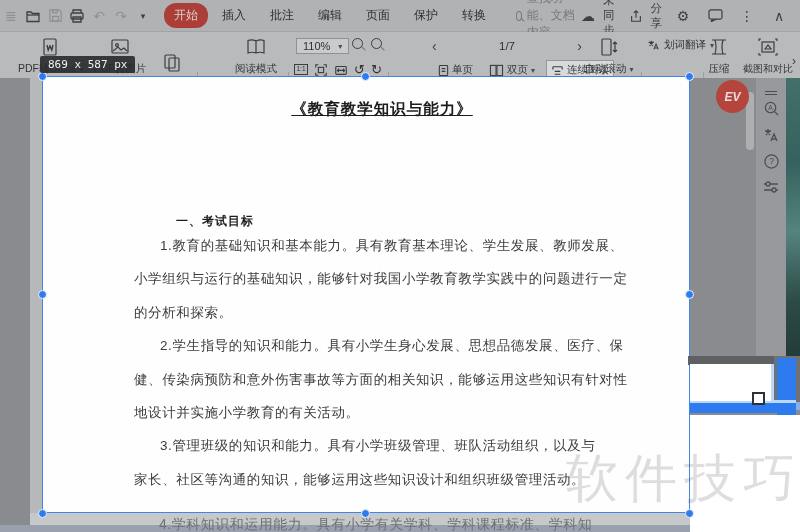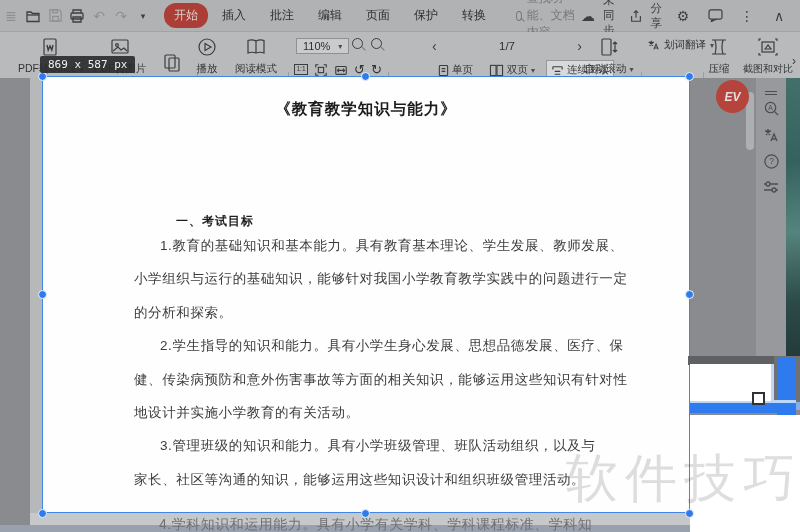--- a/index.html
+++ b/index.html
@@ -40,21 +40,21 @@
   #page-dim-left { position:absolute; left:30px; top:0; width:12px; height:435px; background:#b7b8ba; }
   #page-dim-right { position:absolute; left:648px; top:0; width:12px; height:435px; background:#b7b8ba; }
   #page-dim-bottom { position:absolute; left:30px; top:435px; width:672px; height:19px; background:#c7c8ca; }
   #statusbar { position:absolute; left:0; top:447px; width:702px; height:7px; background:#99a1af; }
   #dimline { position:absolute; left:133px; top:438px; width:560px; height:16px; overflow:hidden; font-size:14px; color:#6f7073; letter-spacing:.5px; white-space:nowrap; text-indent:26px; }
 
   #selection { position:absolute; left:42px; top:-2px; width:648px; height:437px; background:#fefefe; border:1.5px solid #3f86e8; overflow:hidden; }
   .handle { position:absolute; width:9px; height:9px; border-radius:50%; background:#2e7bed; border:1px solid #eef4fd; z-index:45; }
   #tooltip { position:absolute; left:40px; top:-22px; background:rgba(43,44,46,.92); color:#f2f2f2; font-family:"DejaVu Sans Mono","Liberation Mono",monospace; font-size:11px; padding:2px 8px; border-radius:2px; z-index:60; white-space:nowrap; }
 
-  #doc-title { position:absolute; left:0; top:22px; width:100%; text-align:center; font-size:15.5px; font-weight:bold; color:#1c1c1e; letter-spacing:1px; }
+  #doc-title { position:absolute; left:16px; top:22px; width:100%; text-align:center; font-size:15.5px; font-weight:bold; color:#1c1c1e; letter-spacing:1px;text-decoration:underline; }
   #doc-heading { position:absolute; left:133px; top:136px; font-size:12px; font-weight:bold; color:#1c1c1e; letter-spacing:1px; }
   .docline { position:absolute; left:91px; width:500px; top:calc(160px + var(--i)*33.4px); font-size:13.5px; color:#3b3b3d; letter-spacing:.6px; white-space:nowrap; }
   .docline.indent { text-indent:26px; }
 
   
   #sidebar { position:absolute; left:756px; top:0; width:30px; height:278px; background:#98999c; }
   .sideicon { position:absolute; left:0; width:30px; text-align:center; color:#4c4d4f; font-size:13px; }
   .sideicon svg { stroke:#4c4d4f; fill:none; stroke-width:1.3; }
   #scrollbar-thumb { position:absolute; left:746px; top:14px; width:8px; height:58px; border-radius:4px; background:#aeafb1; }
   #wallpaper { position:absolute; left:786px; top:0; width:14px; height:280px; background:linear-gradient(175deg,#44706b 0%,#35625e 30%,#55837d 55%,#2c4a48 80%,#233b3a 100%); }
@@ -165,29 +165,20 @@
     <div class="bicon">
       <svg width="22" height="22" viewBox="0 0 22 22">
           <rect x="4" y="3" width="10" height="13" rx="1"></rect>
           <rect x="8" y="6" width="10" height="13" rx="1"></rect>
         </svg>
     </div>
     <div class="blabel"><span>拆分合并</span> <span class="caret">▾</span></div>
   </div>
   <div class="vdiv" style="left:197px;"></div>
 
-  <div class="bigbtn" style="left:183px; top:3px; width:48px;">
-    <div class="bicon">
-      <svg width="22" height="22" viewBox="0 0 22 22">
-          <circle cx="11" cy="11" r="8"></circle>
-          <path d="M9 7.5 L15 11 L9 14.5 Z"></path>
-        </svg>
-    </div>
-    <div class="blabel">播放</div>
-  </div>
   <div class="bigbtn" style="left:228px; top:3px; width:56px;">
     <div class="bicon">
       <svg width="24" height="22" viewBox="0 0 24 22">
           <path d="M12 5 Q8 3 4 4.5 V17 Q8 15.5 12 17 Q16 15.5 20 17 V4.5 Q16 3 12 5 Z"></path>
           <path d="M12 5 V17"></path>
         </svg>
     </div>
     <div class="blabel">阅读模式</div>
   </div>
   <div class="vdiv" style="left:288px;"></div>

